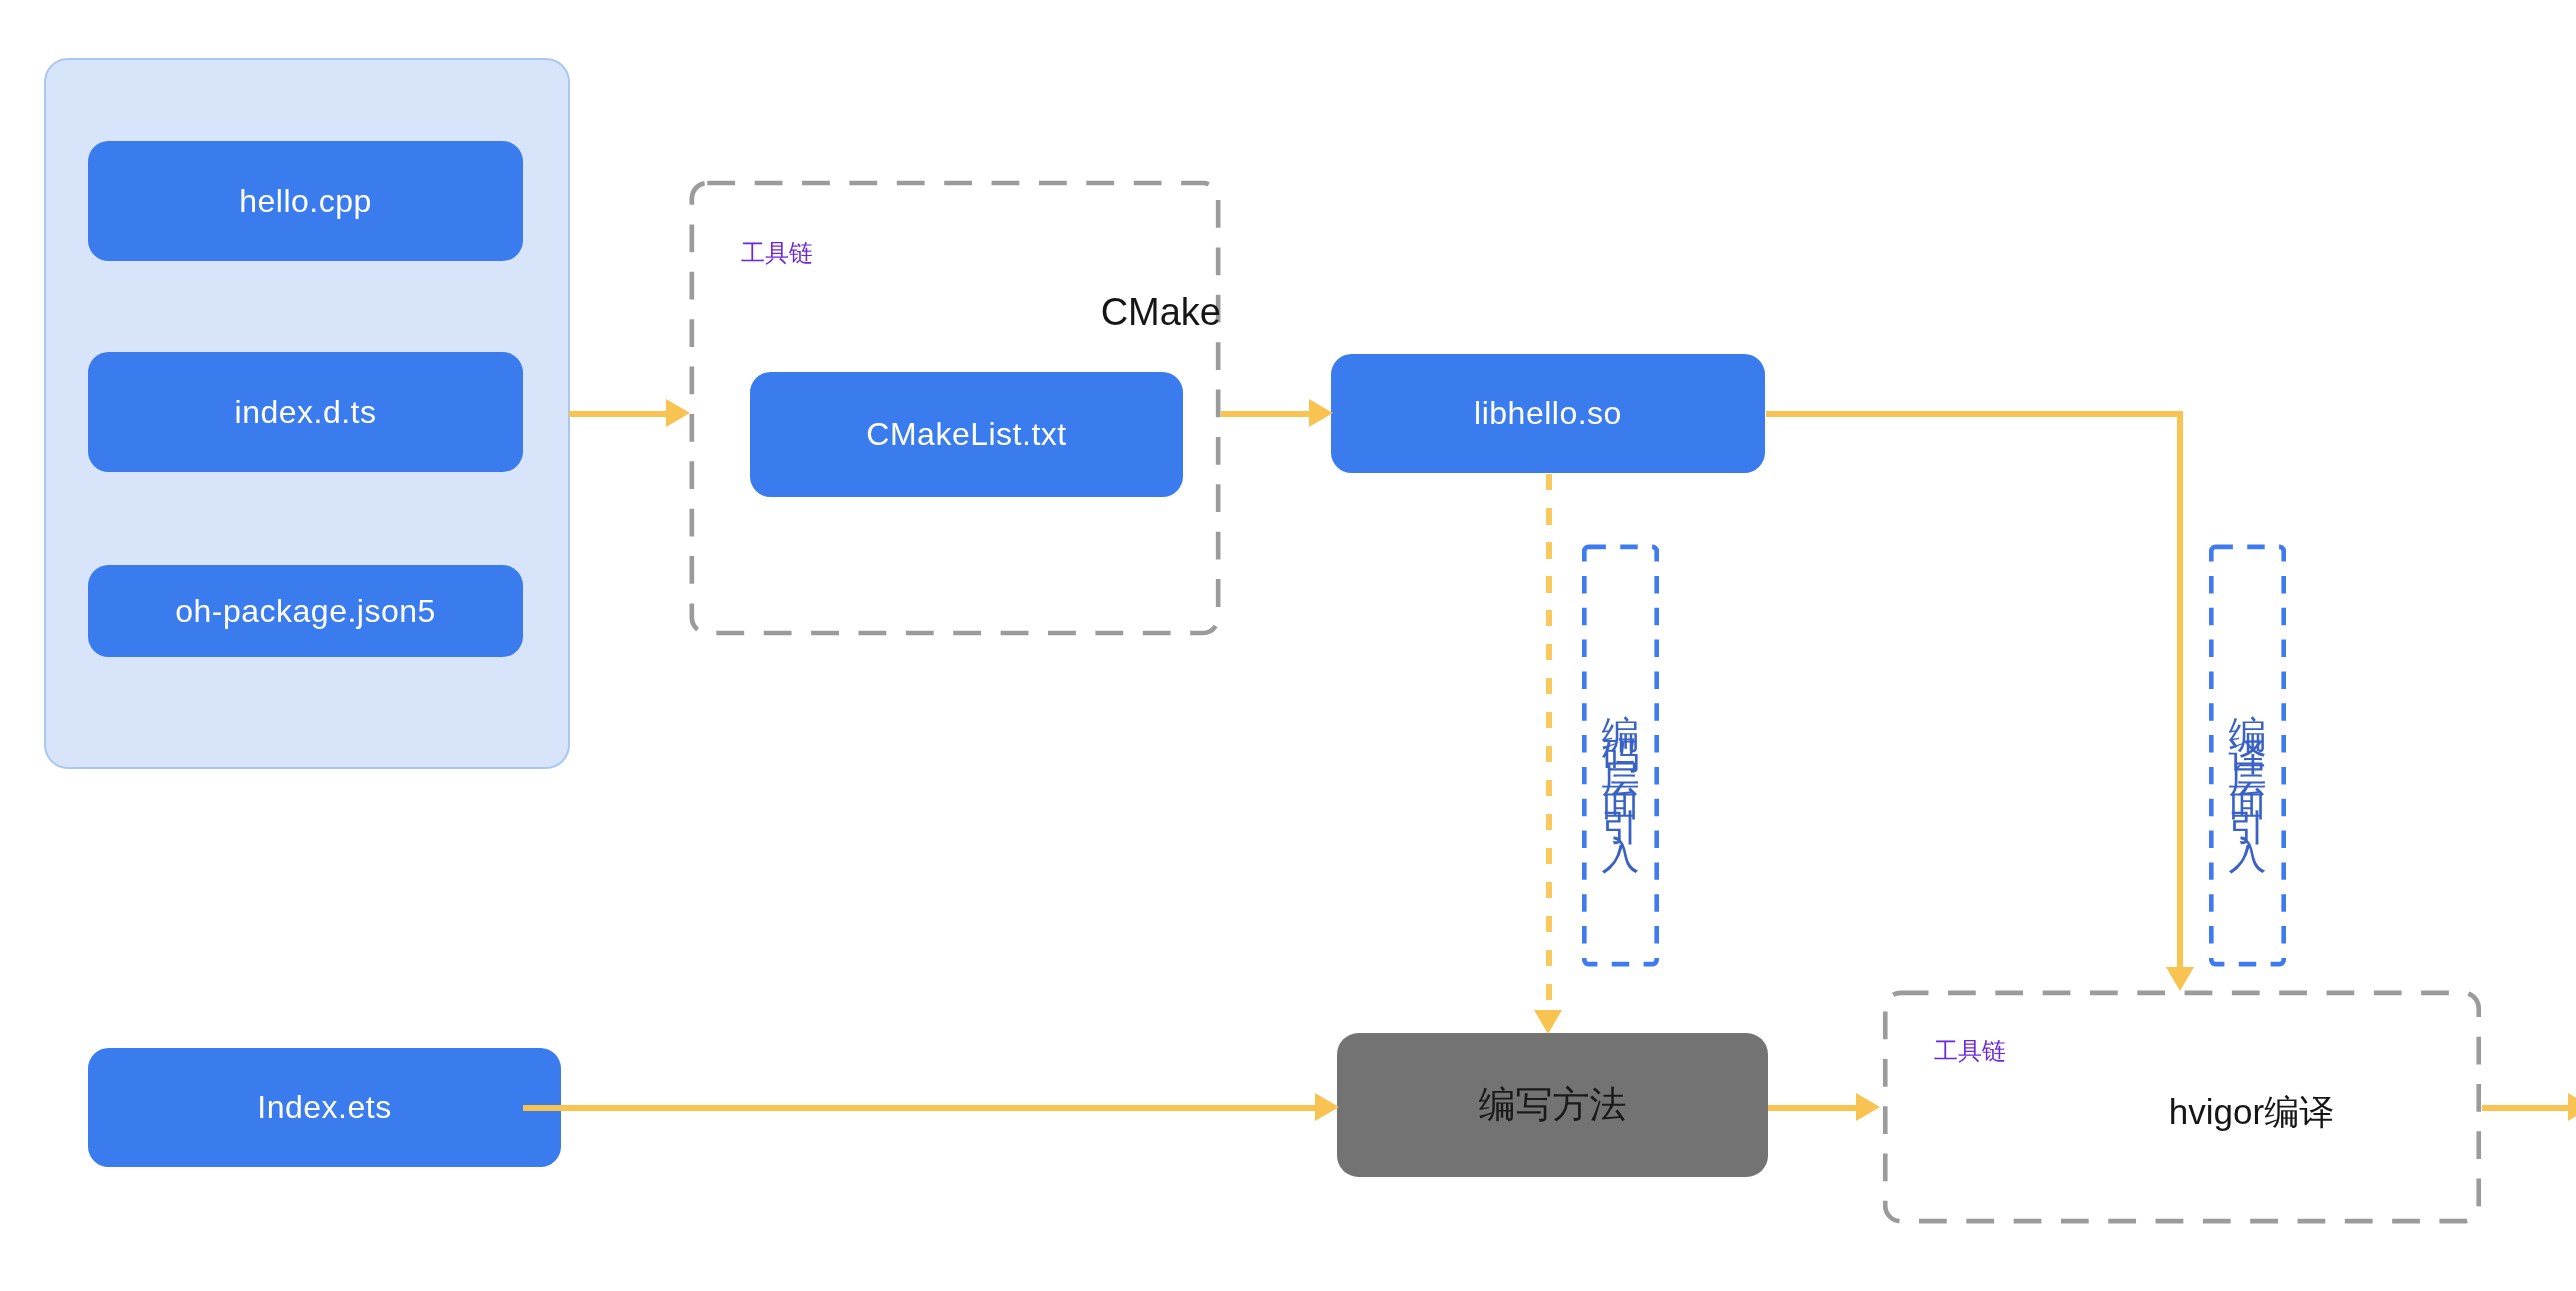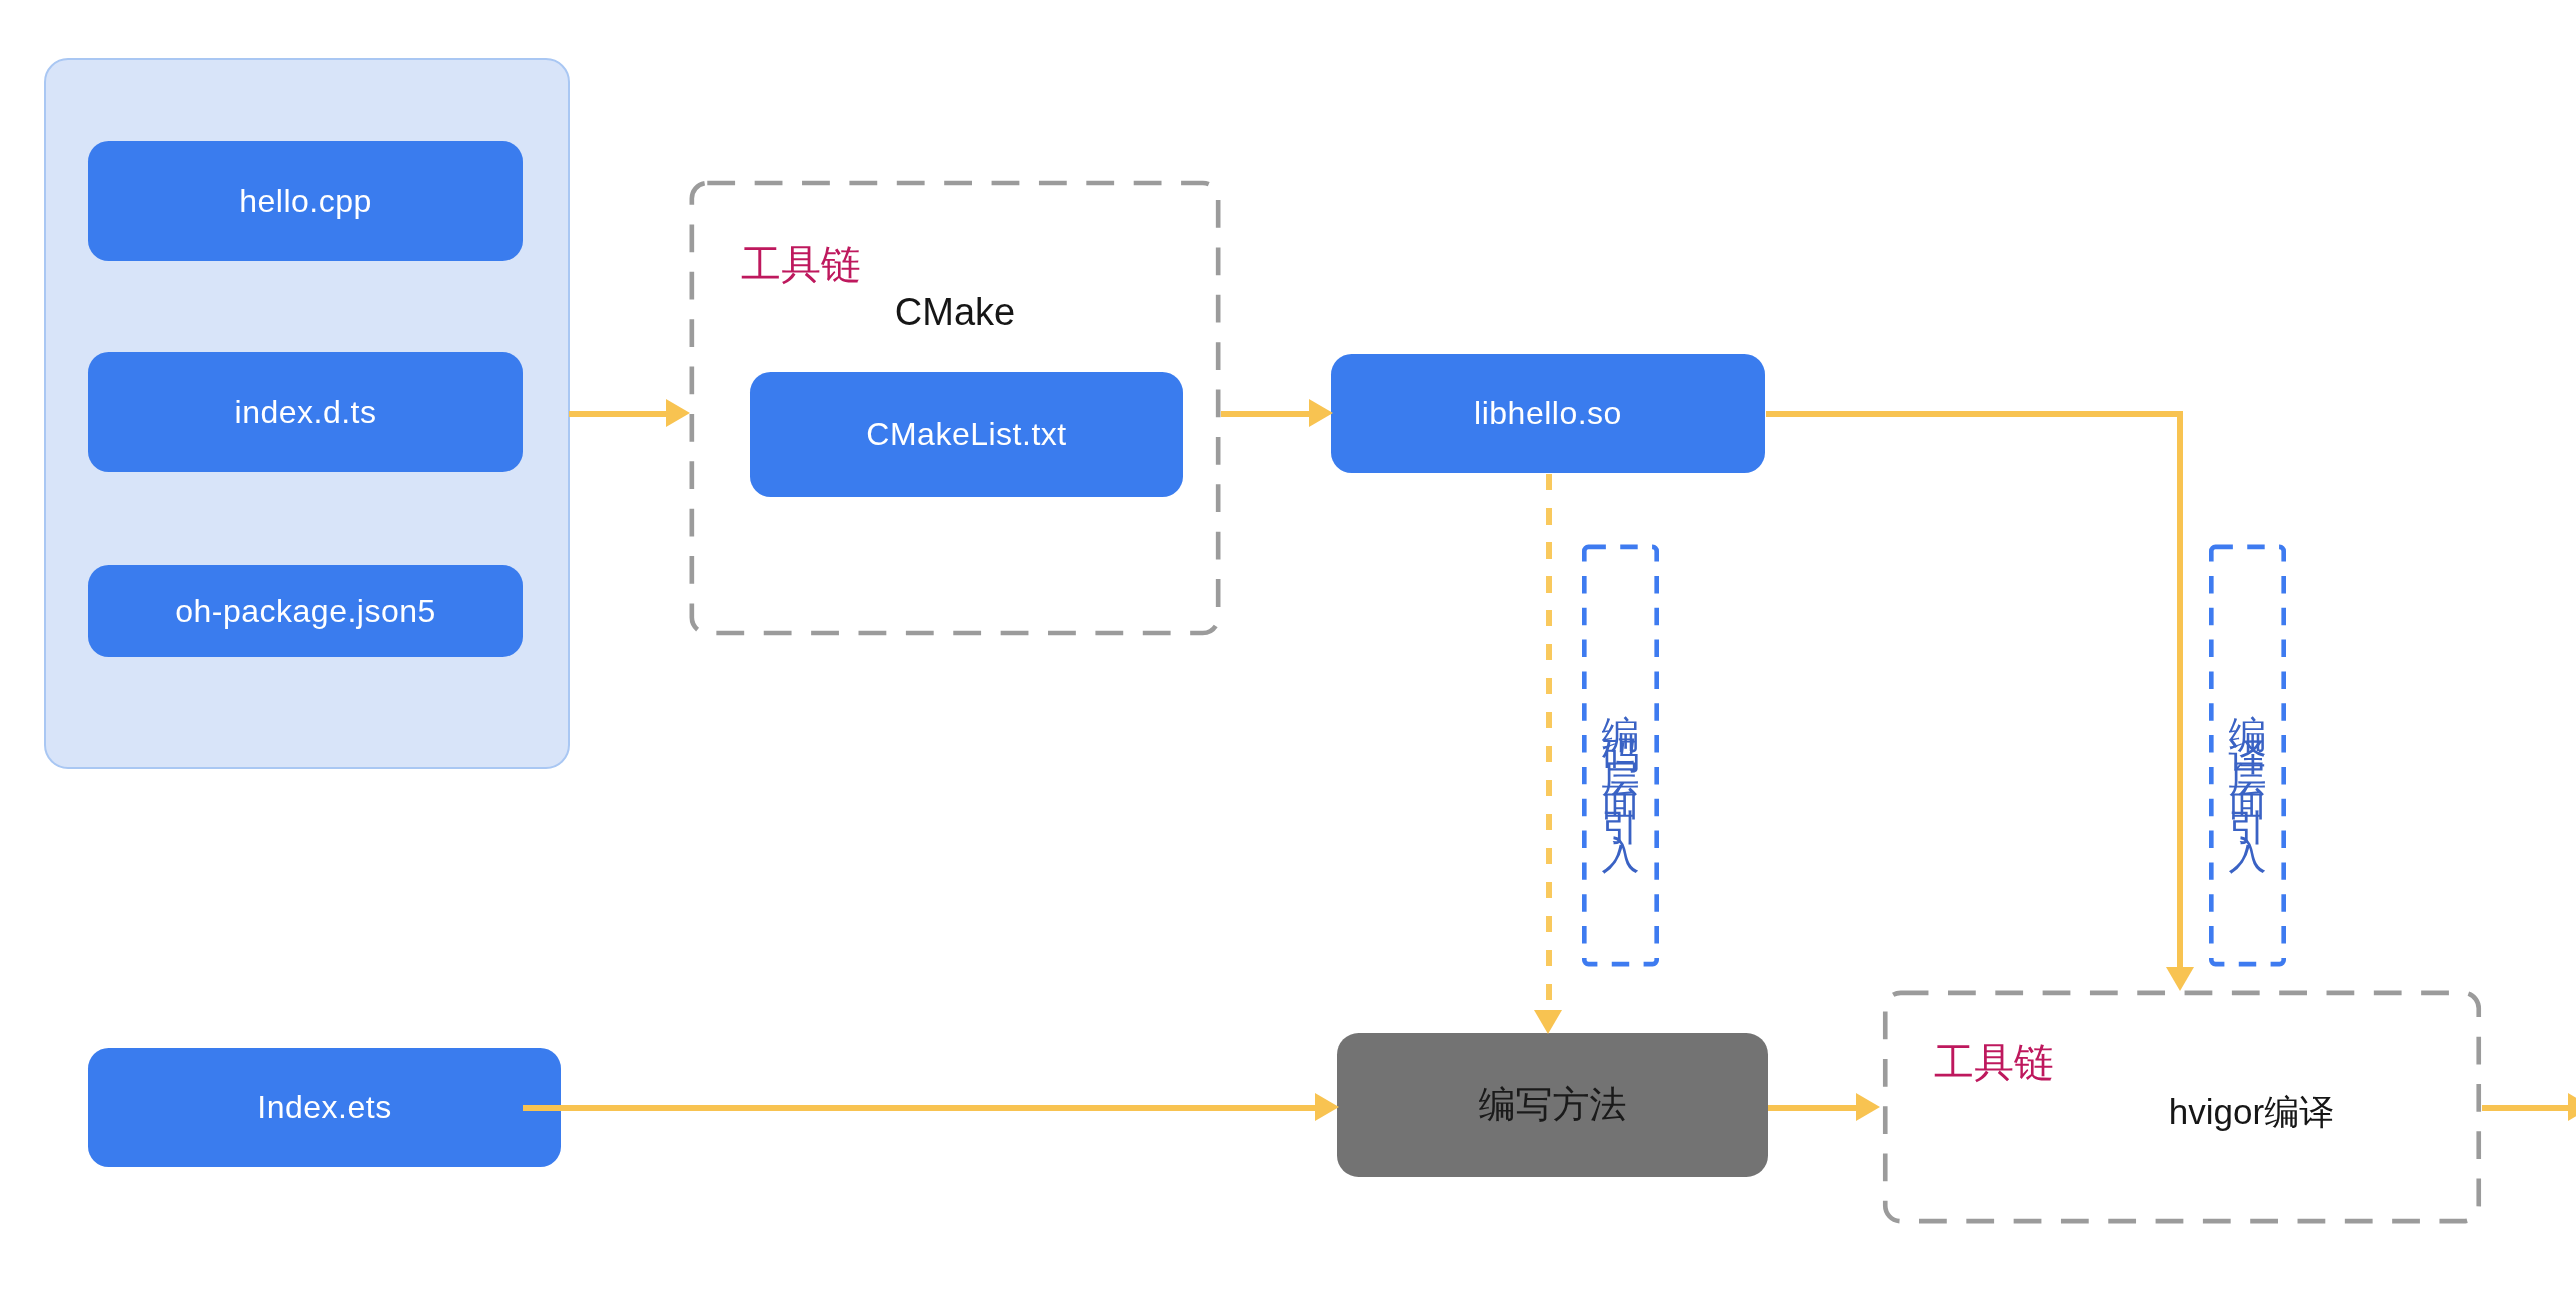--- a/index.html
+++ b/index.html
@@ -21,23 +21,23 @@
   }
   #node-hello{left:88px;top:141px;width:435px;height:120px;}
   #node-indexdts{left:88px;top:352px;width:435px;height:120px;}
   #node-ohpkg{left:88px;top:565px;width:435px;height:92px;}
 
   
   .dashed-box{position:absolute;}
   .dashed-box svg{position:absolute;left:0;top:0;}
   #box-cmake{left:689px;top:180px;width:532px;height:456px;}
   #box-hvigor{left:1882px;top:990px;width:600px;height:234px;}
-  .box-title{position:absolute;color:#be185d;font-size:40px;}
+  .box-title{position:absolute;color:#6d28d9;font-size:24px;}
   #cmake-title{left:52px;top:57px;}
-  #cmake-tool{position:absolute;left:0;right:0;top:111px;text-align:center;color:#161616;font-size:38px;}
+  #cmake-tool{position:absolute;left:0;right:0;top:111px;text-align:right;color:#161616;font-size:38px;}
   #node-cmakelist{left:750px;top:372px;width:433px;height:125px;}
   #hvigor-title{left:52px;top:45px;}
   #hvigor-label{position:absolute;left:0;right:0;top:99px;text-align:center;
     padding-left:139px;color:#161616;font-size:35px;}
 
   #node-libhello{left:1331px;top:354px;width:434px;height:119px;}
   #node-indexets{left:88px;top:1048px;width:473px;height:119px;text-align:center;}
 
   
   #node-write{

